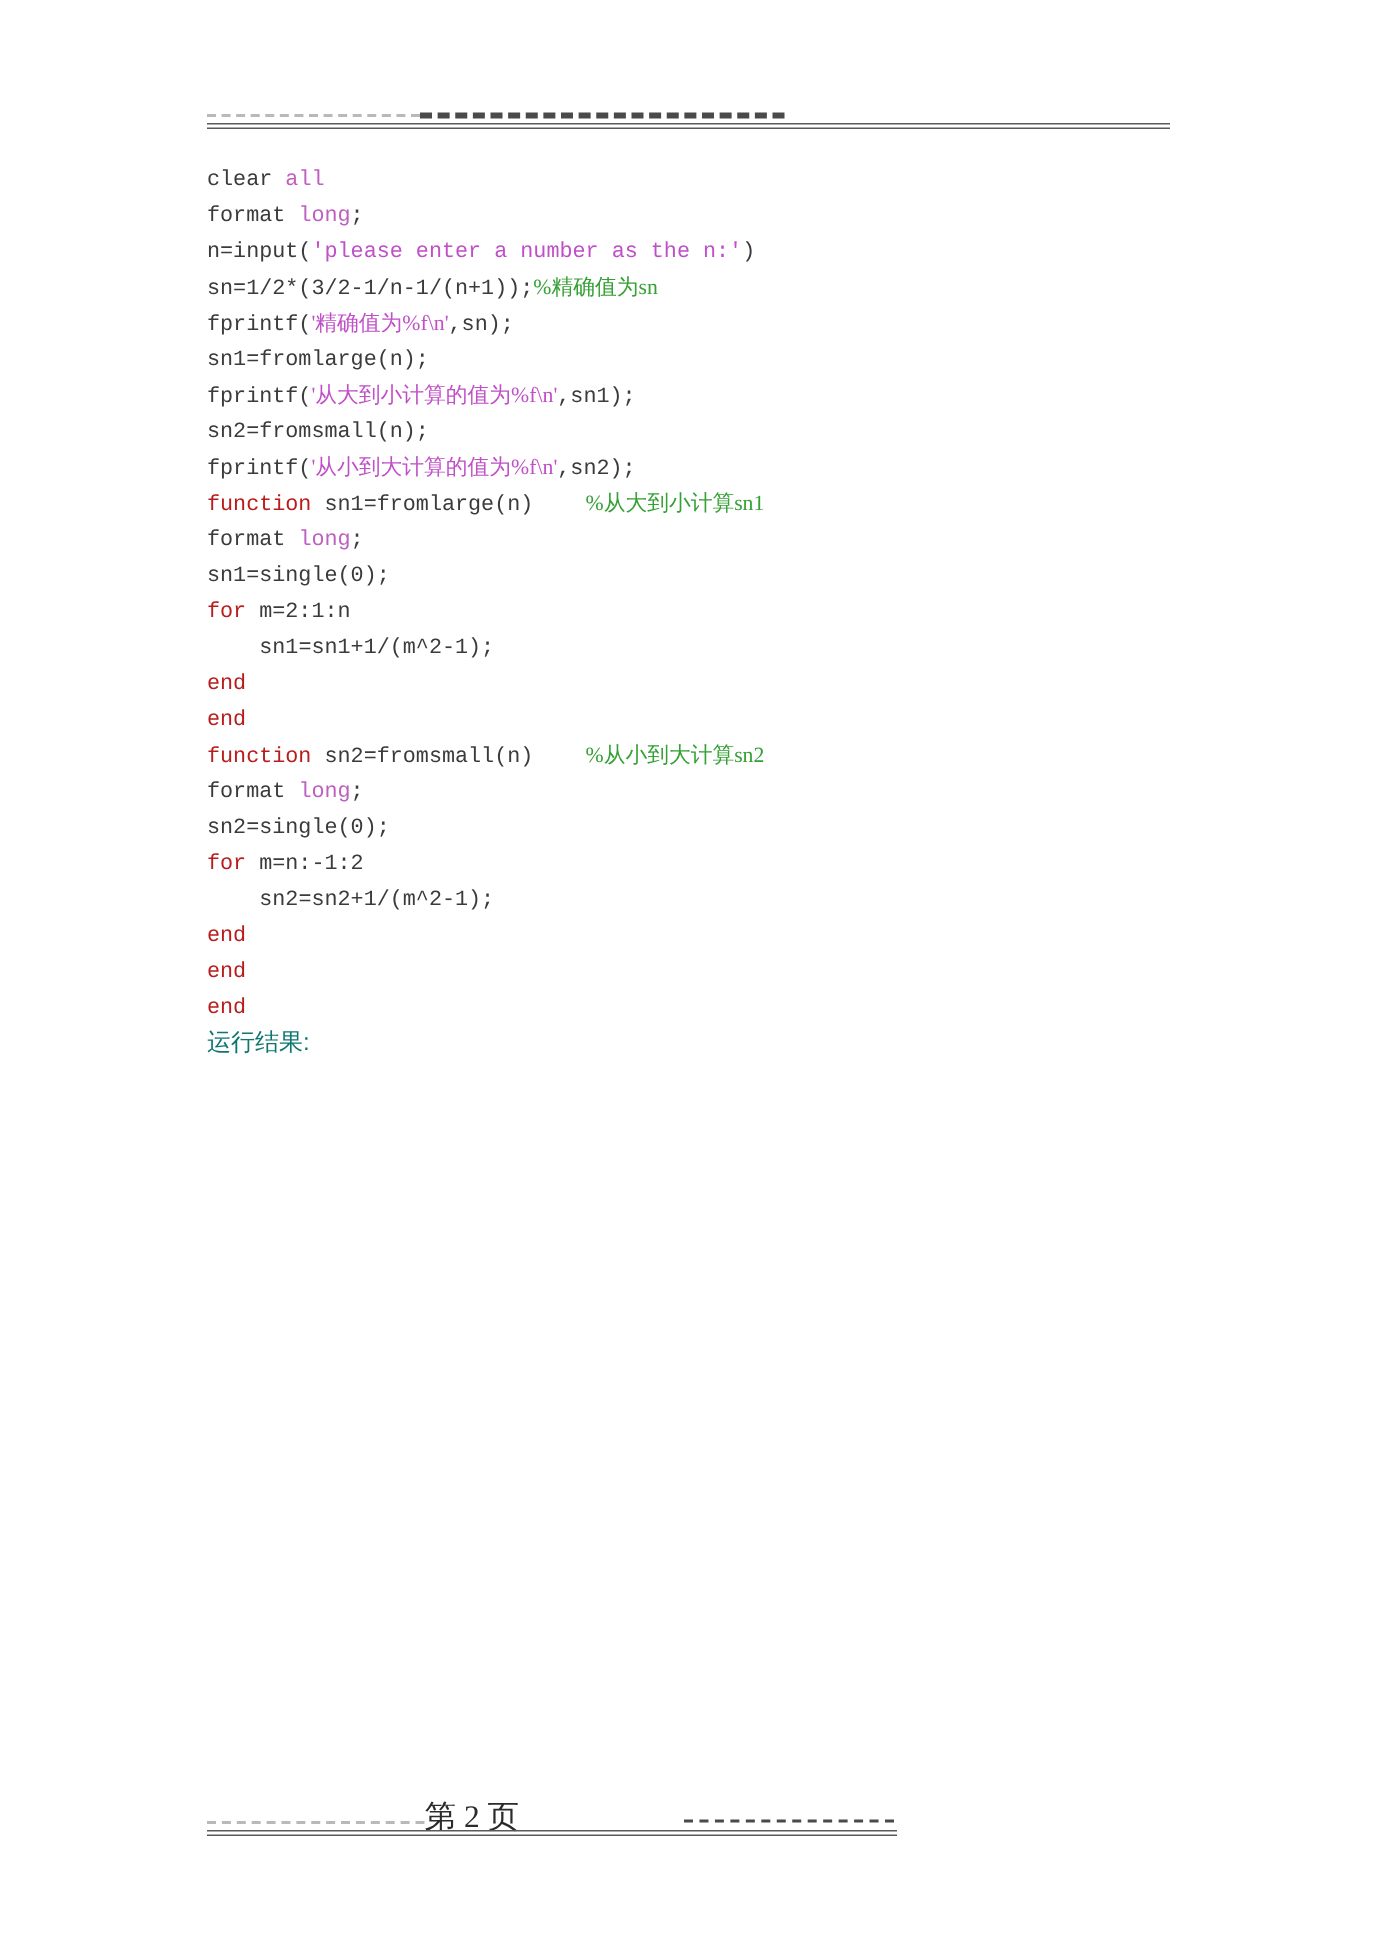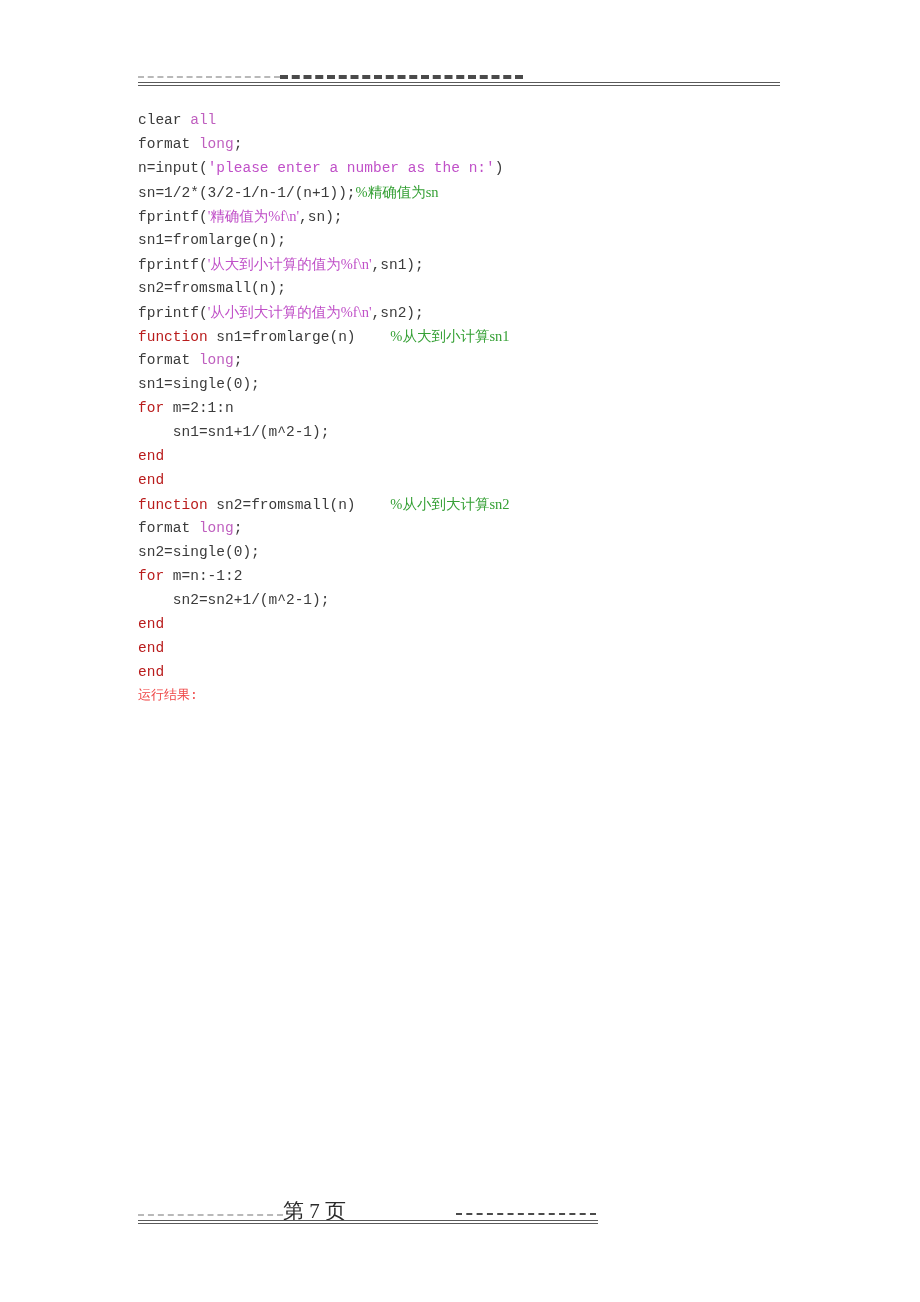--- a/index.html
+++ b/index.html
@@ -80,23 +80,23 @@
   .tok-keyword  { color: #bf5fbf; }
   .tok-string   { color: #c050c8; }
   .tok-control  { color: #b91c1c; }
   .tok-comment  { color: #35a035; }
   .cjk {
     font-family: Liberation Serif, serif;
     font-size: 14.5px;
   }
   .result-line {
     height: 24px;
-    font-family: Liberation Mono, monospace;
-    font-size: 13px;
-    color: #ef4444;
+    font-family: Liberation Sans, sans-serif;
+    font-size: 16px;
+    color: #0f766e;
   }
 
   
   .footer-rule {
     position: absolute;
     left: 138px;
     top: 1198px;
     width: 660px;
     height: 30px;
   }
@@ -152,19 +152,19 @@
     <div class="hr-dash-light"></div>
     <div class="hr-dash-dark"></div>
     <div class="hr-solid-1"></div>
     <div class="hr-solid-2"></div>
   </div>
 
   <div class="code-block" id="code-block"><div class="code-line"><span class="tok-plain">clear </span><span class="tok-keyword">all</span></div><div class="code-line"><span class="tok-plain">format </span><span class="tok-keyword">long</span><span class="tok-plain">;</span></div><div class="code-line"><span class="tok-plain">n=input(</span><span class="tok-string">'please enter a number as the n:'</span><span class="tok-plain">)</span></div><div class="code-line"><span class="tok-plain">sn=1/2*(3/2-1/n-1/(n+1));</span><span class="tok-comment cjk">%精确值为sn</span></div><div class="code-line"><span class="tok-plain">fprintf(</span><span class="tok-string cjk">'精确值为%f\n'</span><span class="tok-plain">,sn);</span></div><div class="code-line"><span class="tok-plain">sn1=fromlarge(n);</span></div><div class="code-line"><span class="tok-plain">fprintf(</span><span class="tok-string cjk">'从大到小计算的值为%f\n'</span><span class="tok-plain">,sn1);</span></div><div class="code-line"><span class="tok-plain">sn2=fromsmall(n);</span></div><div class="code-line"><span class="tok-plain">fprintf(</span><span class="tok-string cjk">'从小到大计算的值为%f\n'</span><span class="tok-plain">,sn2);</span></div><div class="code-line"><span class="tok-control">function</span><span class="tok-plain"> sn1=fromlarge(n)    </span><span class="tok-comment cjk">%从大到小计算sn1</span></div><div class="code-line"><span class="tok-plain">format </span><span class="tok-keyword">long</span><span class="tok-plain">;</span></div><div class="code-line"><span class="tok-plain">sn1=single(0);</span></div><div class="code-line"><span class="tok-control">for</span><span class="tok-plain"> m=2:1:n</span></div><div class="code-line"><span class="tok-plain">    </span><span class="tok-plain">sn1=sn1+1/(m^2-1);</span></div><div class="code-line"><span class="tok-control">end</span></div><div class="code-line"><span class="tok-control">end</span></div><div class="code-line"><span class="tok-control">function</span><span class="tok-plain"> sn2=fromsmall(n)    </span><span class="tok-comment cjk">%从小到大计算sn2</span></div><div class="code-line"><span class="tok-plain">format </span><span class="tok-keyword">long</span><span class="tok-plain">;</span></div><div class="code-line"><span class="tok-plain">sn2=single(0);</span></div><div class="code-line"><span class="tok-control">for</span><span class="tok-plain"> m=n:-1:2</span></div><div class="code-line"><span class="tok-plain">    </span><span class="tok-plain">sn2=sn2+1/(m^2-1);</span></div><div class="code-line"><span class="tok-control">end</span></div><div class="code-line"><span class="tok-control">end</span></div><div class="code-line"><span class="tok-control">end</span></div><div class="result-line">运行结果:</div></div>
 
   <div class="footer-rule">
     <div class="fr-dash-light"></div>
-    <div class="fr-pagenum">第 7 页</div>
+    <div class="fr-pagenum">第 2 页</div>
     <div class="fr-dash-dark"></div>
     <div class="fr-solid-1"></div>
     <div class="fr-solid-2"></div>
   </div>
 
 </div>
 
 </body></html>

